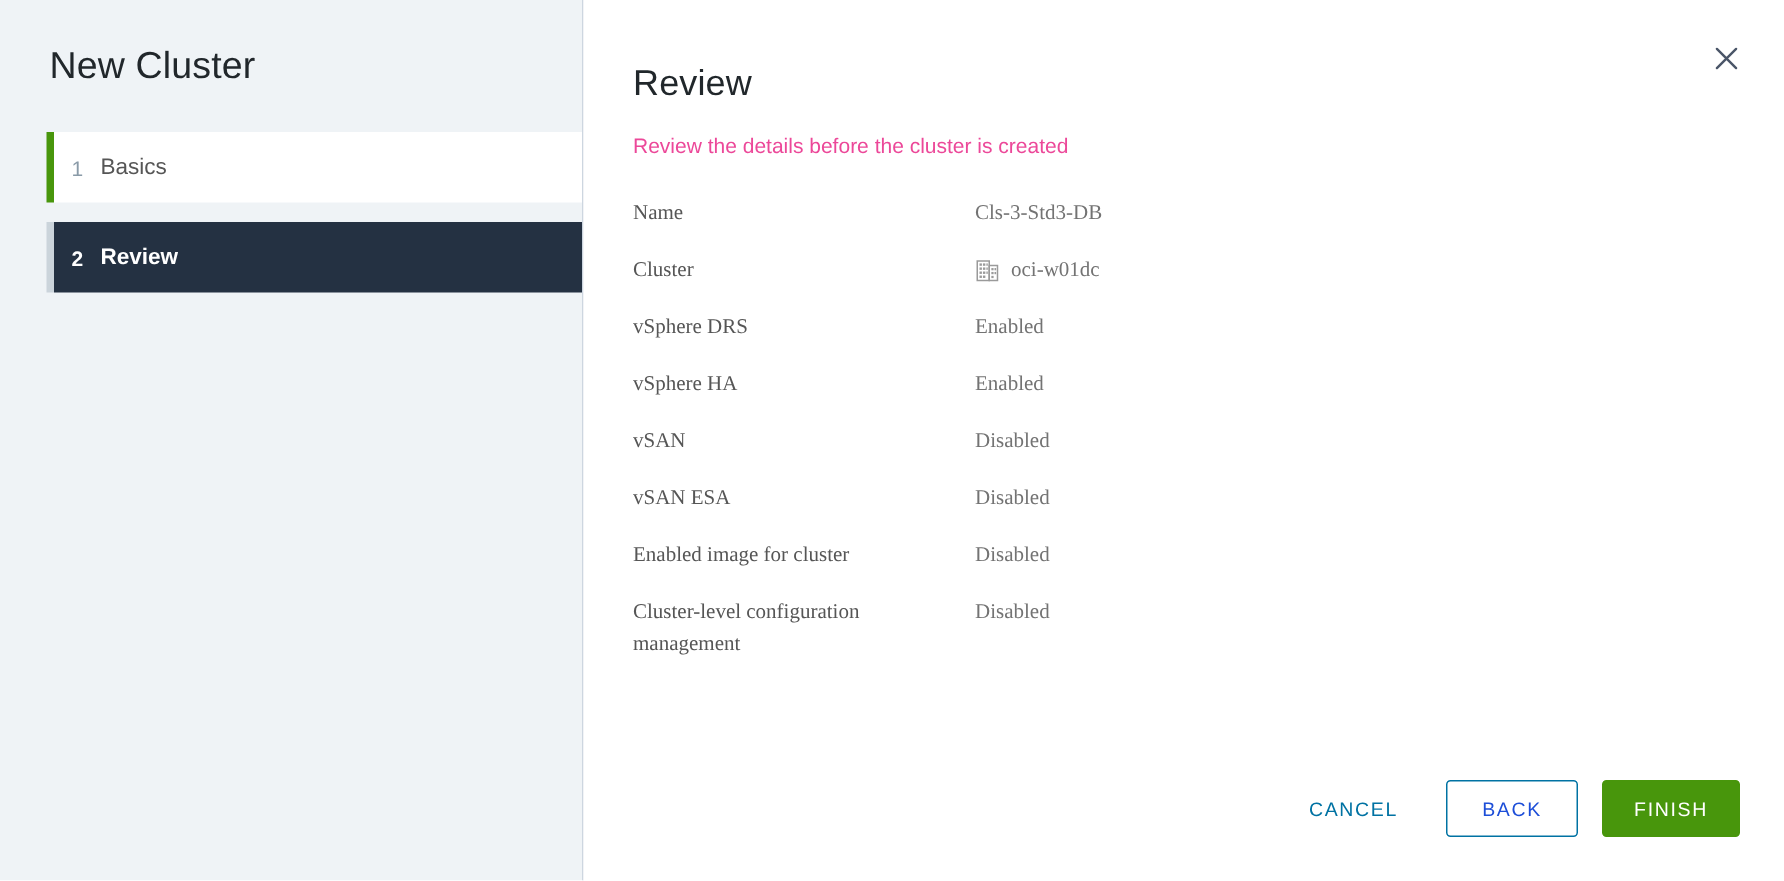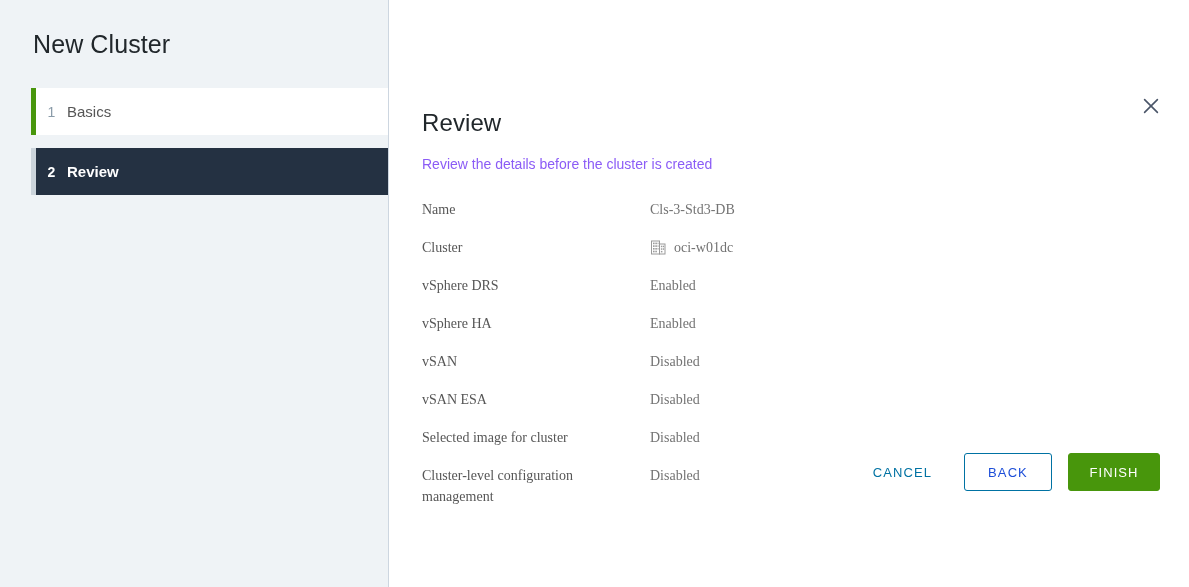--- a/index.html
+++ b/index.html
@@ -11,21 +11,20 @@
     height: 587px;
     font-family: "Liberation Sans", sans-serif;
     background: #ffffff;
     overflow: hidden;
   }
   .wizard {
     display: flex;
     width: 1189px;
     height: 587px;
     background: #ffffff;
-    align-items: center;
   }
 
   
   .sidebar {
     width: 389px;
     height: 587px;
     background: #eff3f6;
     border-right: 1px solid #cdd6e0;
     box-sizing: border-box;
     position: relative;
@@ -102,21 +101,21 @@
   }
   .page-title {
     font-size: 24px;
     font-weight: 400;
     color: #21272b;
     line-height: 32px;
     letter-spacing: 0.1px;
   }
   .page-subtitle {
     font-size: 14px;
-    color: #8b5cf6;
+    color: #ec4899;
     margin-top: 15px;
     line-height: 18px;
   }
   .close-btn {
     position: absolute;
     top: 23px;
     right: 22px;
     width: 32px;
     height: 32px;
     display: flex;
@@ -319,21 +318,21 @@
       </div>
 
       <div class="detail-row">
         <div class="detail-label">vSAN ESA</div>
         <div class="detail-value">
           <span>Disabled</span>
         </div>
       </div>
 
       <div class="detail-row">
-        <div class="detail-label">Selected image for cluster</div>
+        <div class="detail-label">Enabled image for cluster</div>
         <div class="detail-value">
           <span>Disabled</span>
         </div>
       </div>
 
       <div class="detail-row">
         <div class="detail-label">Cluster-level configuration management</div>
         <div class="detail-value">
           <span>Disabled</span>
         </div>

